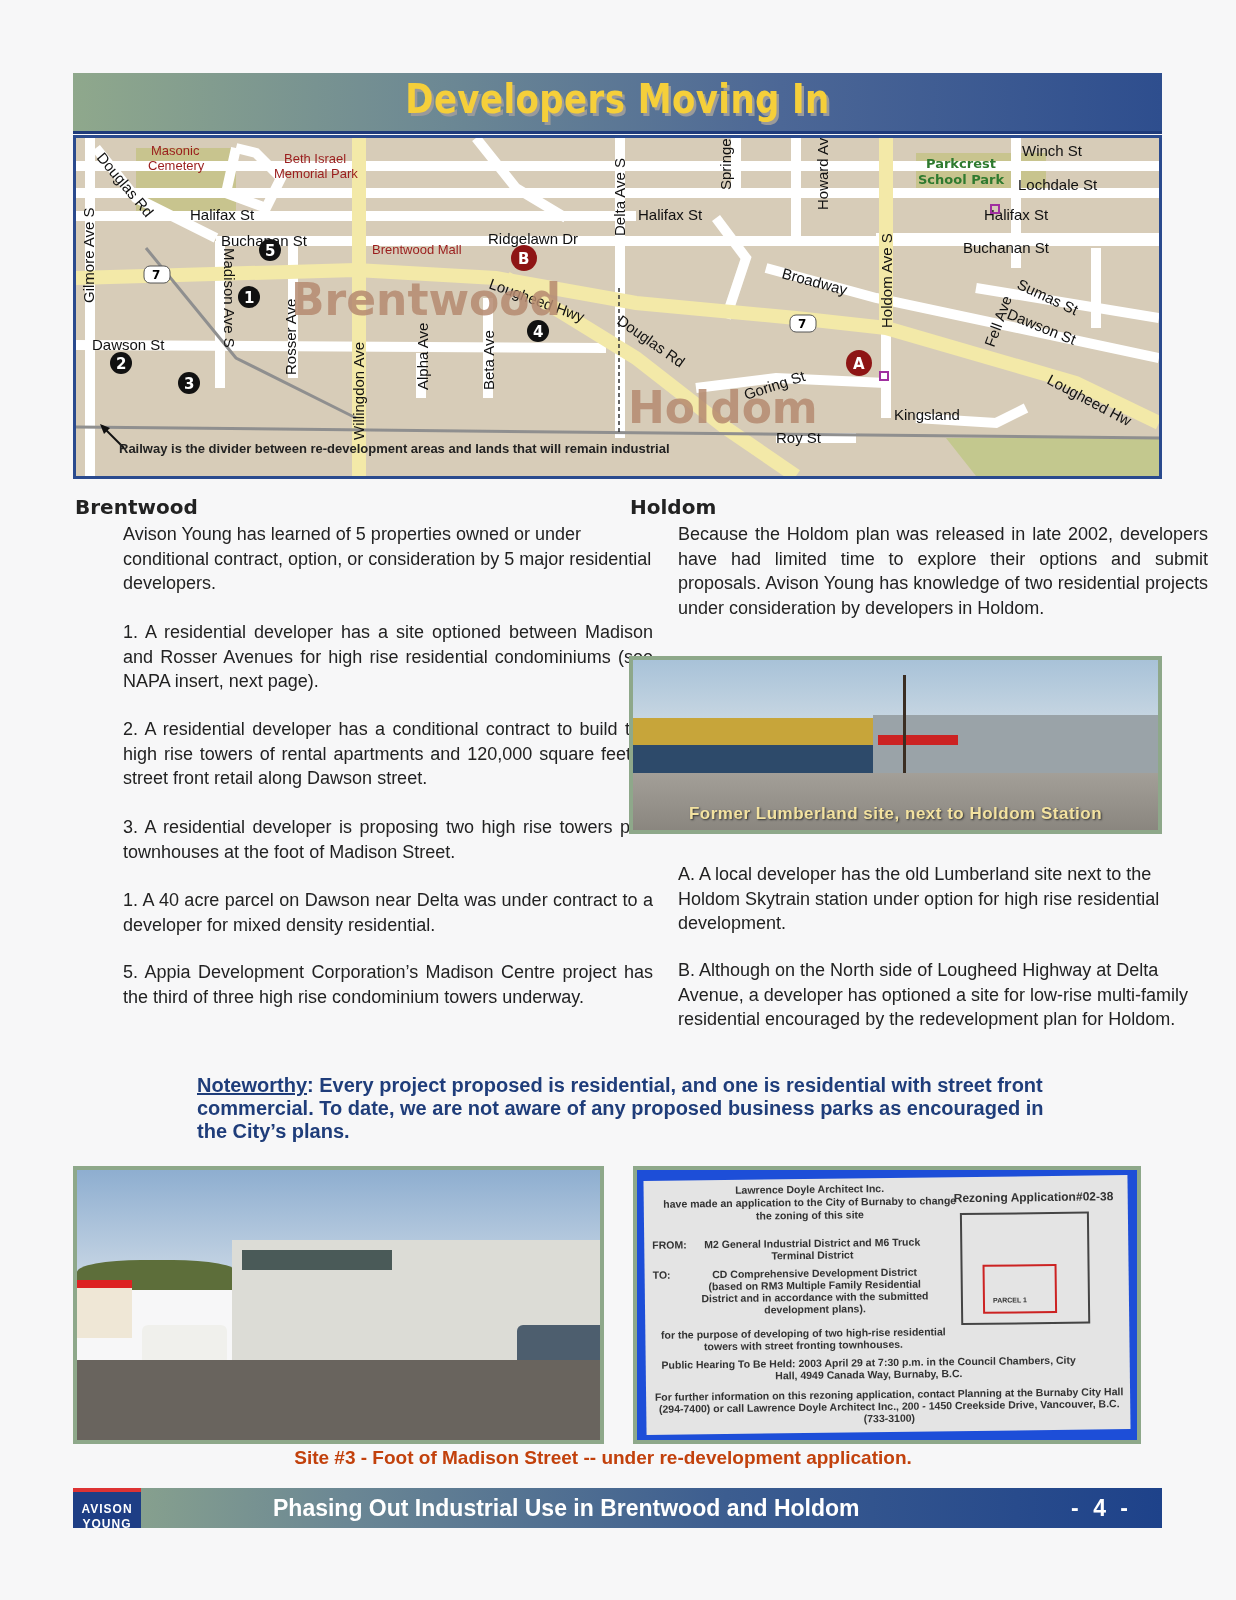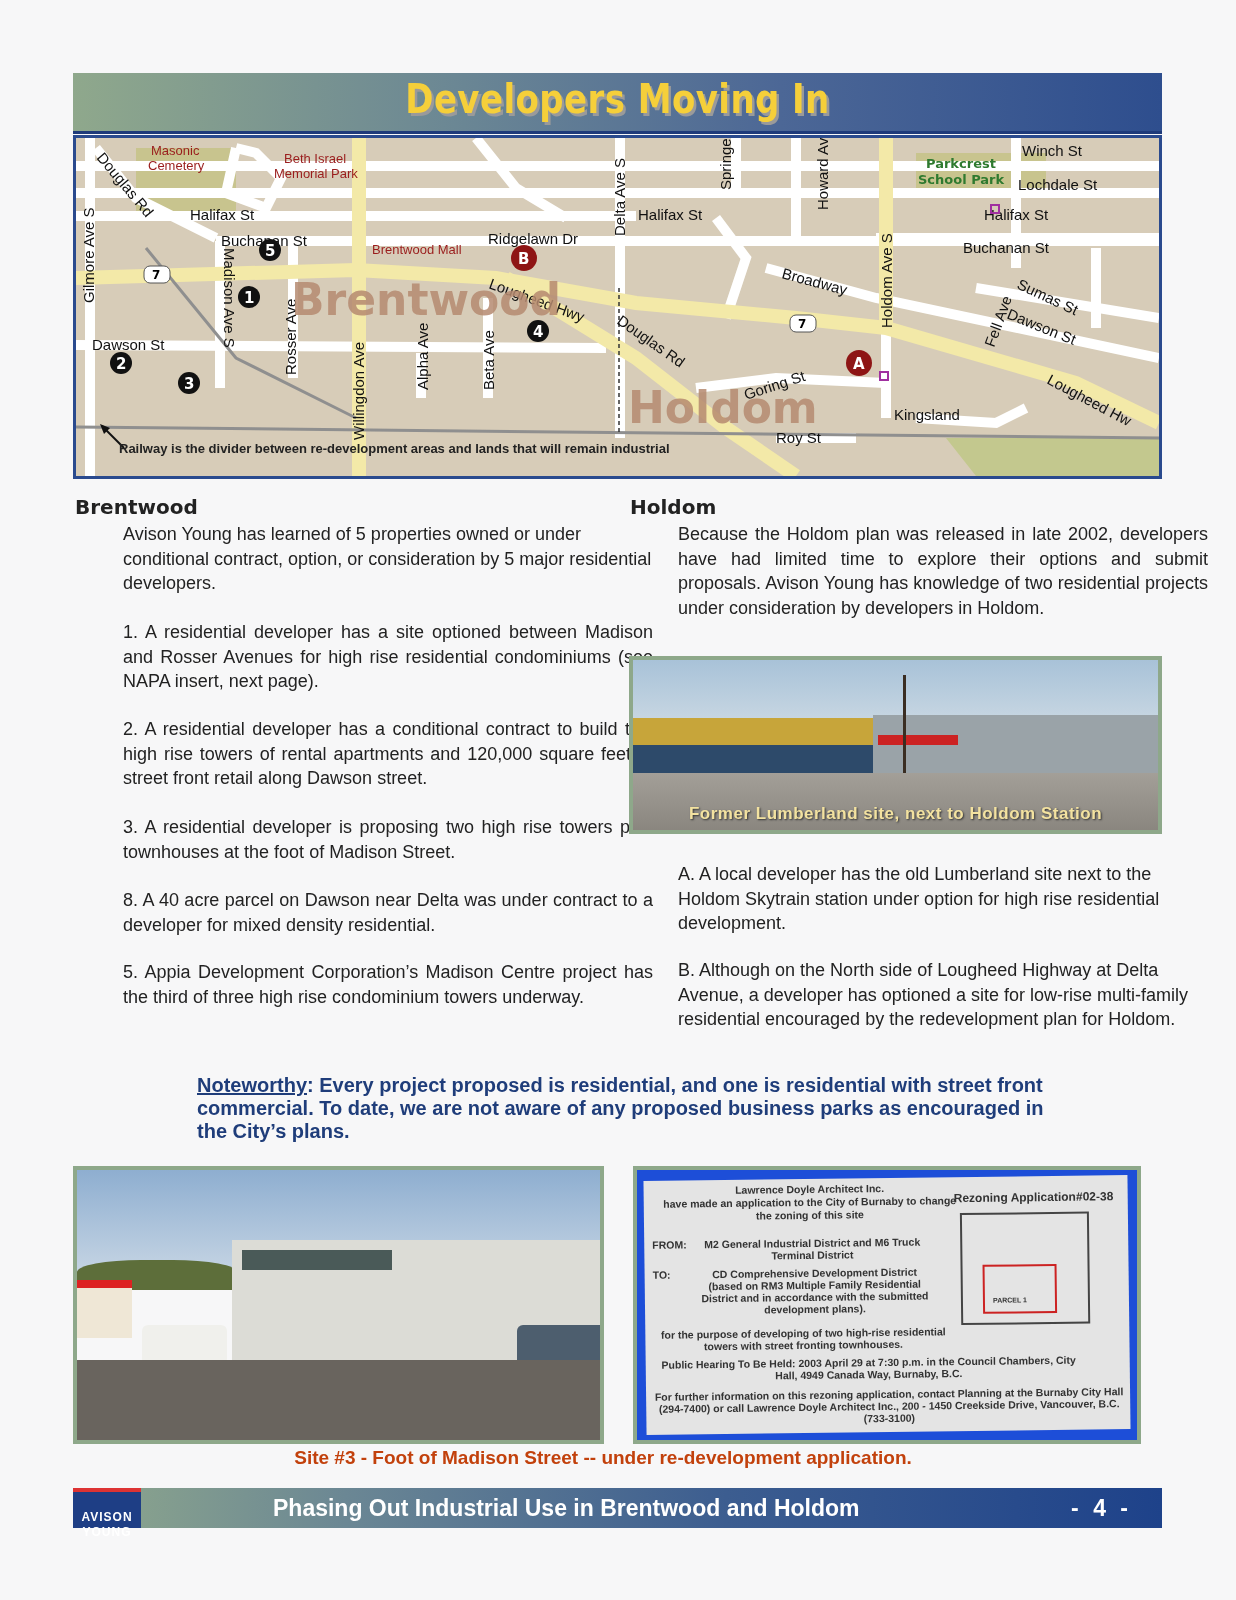--- a/index.html
+++ b/index.html
@@ -21,21 +21,21 @@
 
   .photo { border: 4px solid #8ea88a; box-sizing: border-box; overflow: hidden; }
   .photo-caption { position: absolute; left: 0; right: 0; bottom: 6px; text-align: center; font-weight: bold; font-size: 17px; color: #f3e2a0; letter-spacing: 0.5px; text-shadow: 1px 1px 2px #333; }
 
   .noteworthy { left: 197px; top: 1074px; width: 860px; font-weight: bold; font-size: 20px; color: #1f3d7a; line-height: 23px; }
   .noteworthy .label { text-decoration: underline; }
 
   .caption-bottom { left: 73px; top: 1447px; width: 1060px; text-align: center; font-weight: bold; font-size: 19px; color: #c2410c; }
 
   .footer { left: 73px; top: 1488px; width: 1089px; height: 40px; background: linear-gradient(90deg, #8fa88c 0%, #6b8794 25%, #3c5d90 60%, #1e428a 100%); }
-  .footer-logo { position: absolute; left: 0; top: 0; width: 68px; height: 40px; background: #1e3e85; border-top: 4px solid #d33; box-sizing: border-box; color: #fff; font-weight: bold; font-size: 12px; text-align: center; line-height: 15px; letter-spacing: 1px; padding-top: 18px; }
+  .footer-logo { position: absolute; left: 0; top: 0; width: 68px; height: 40px; background: #1e3e85; border-top: 4px solid #d33; box-sizing: border-box; color: #fff; font-weight: bold; font-size: 12px; text-align: center; line-height: 15px; letter-spacing: 1px; padding-top: 10px; }
   .footer-title { position: absolute; left: 200px; top: 7px; font-weight: bold; font-size: 23px; color: #fff; }
   .footer-page { position: absolute; right: 30px; top: 7px; font-weight: bold; font-size: 23px; color: #fff; letter-spacing: 4px; }
 
   .sign { background: #1d4ed8; text-align: center; }
   .sign-inner { position: absolute; left: 8px; top: 8px; right: 8px; bottom: 8px; background: #e4e4e4; font-size: 10.5px; color: #333; font-weight: bold; transform: rotate(-0.7deg); }
   .sign-inner div { position: absolute; }
 </style>
 </head>
 <body>
 
@@ -173,21 +173,21 @@
     <polygon points="24,286 34,290 28,296" fill="#111"></polygon>
   </svg>
   <div class="abs" style="left:43px; top:303px; font-weight:bold; font-size:13px; color:#222;">Railway  is the divider between re-development areas and lands that will remain industrial</div>
 </div>
 
 <div class="abs h2" style="left:75px; top:495px;">Brentwood</div>
 <div class="abs para left" style="left:75px; top:522px; width:530px;">Avison Young has learned of 5 properties owned or under conditional contract, option, or consideration by 5 major residential developers.</div>
 <div class="abs para" style="left:75px; top:620px; width:530px;">1. A residential developer has a site optioned between Madison and Rosser Avenues for high rise residential condominiums (see NAPA insert, next page).</div>
 <div class="abs para" style="left:75px; top:717px; width:530px;">2. A residential developer has a conditional contract to build two high rise towers of rental apartments and 120,000 square feet of street front retail along Dawson street.</div>
 <div class="abs para" style="left:75px; top:815px; width:530px;">3. A residential developer is proposing two high rise towers plus townhouses at the foot of Madison Street.</div>
-<div class="abs para" style="left:75px; top:888px; width:530px;">8. A  40 acre parcel on Dawson near Delta was under contract to a developer for mixed density residential.</div>
+<div class="abs para" style="left:75px; top:888px; width:530px;">1. A  40 acre parcel on Dawson near Delta was under contract to a developer for mixed density residential.</div>
 <div class="abs para" style="left:75px; top:960px; width:530px;">5. Appia Development Corporation’s Madison Centre project has the third of three high rise condominium towers underway.</div>
 
 <div class="abs h2" style="left:630px; top:495px;">Holdom</div>
 <div class="abs para" style="left:630px; top:522px; width:530px;">Because the Holdom plan was released in late 2002, developers have had limited time to explore their options and submit proposals. Avison Young has knowledge of two residential projects under consideration by developers in Holdom.</div>
 
 <div class="abs photo" style="left:629px; top:656px; width:533px; height:178px;">
   <div style="position:absolute; left:0; top:0; right:0; height:60px; background:linear-gradient(180deg,#a8c2d8,#c7d6e2);"></div>
   <div style="position:absolute; left:0; top:58px; width:240px; height:55px; background:#c7a53a;"></div>
   <div style="position:absolute; left:0; top:85px; width:240px; height:28px; background:#2d4a6a;"></div>
   <div style="position:absolute; left:240px; top:55px; right:0; height:60px; background:#9aa3a8;"></div>

